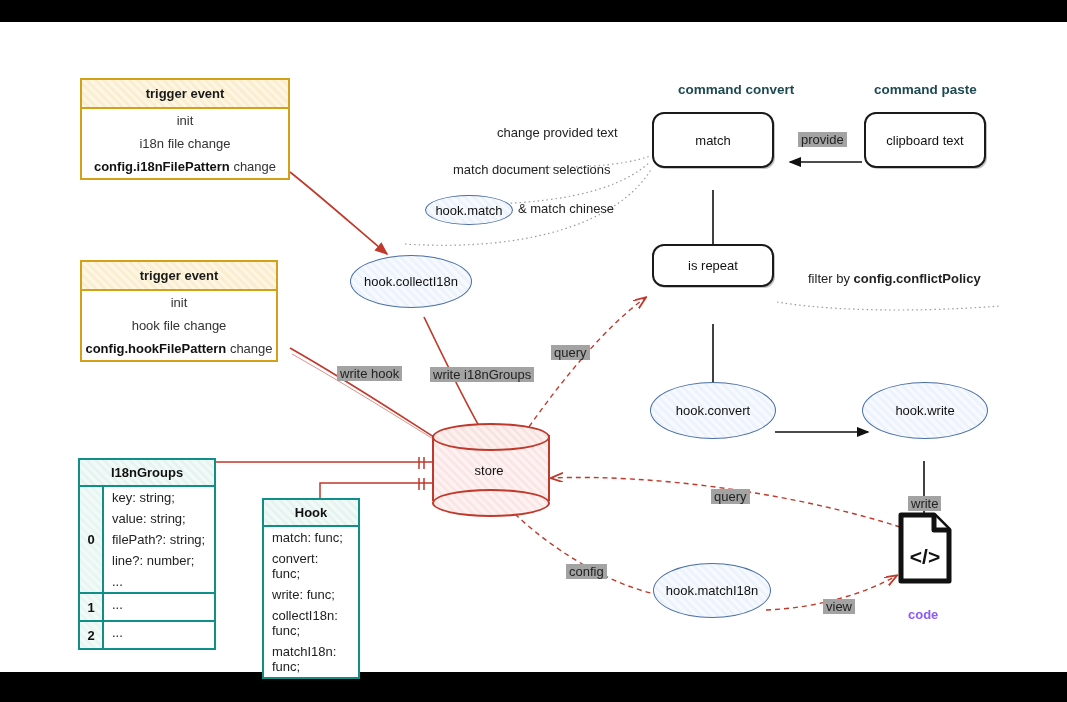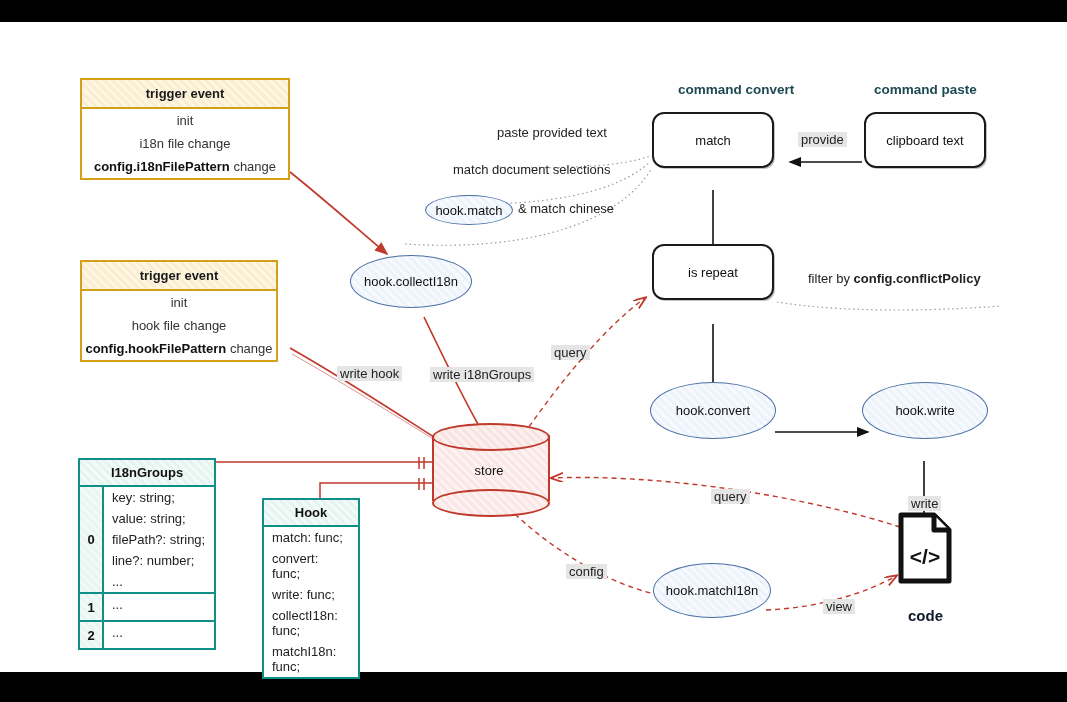--- a/index.html
+++ b/index.html
@@ -43,37 +43,37 @@
         box-shadow:2px 2px 0 -1px rgba(80,80,80,.35);}
 
   
   .ell{border:1.6px solid #4a6fa5;border-radius:50%;
        background:repeating-linear-gradient(45deg,#f6f9fd,#f6f9fd 3px,#edf3fb 3px,#edf3fb 6px);
        display:flex;align-items:center;justify-content:center;font-size:13px;color:#111;}
 
   
   .lbl{position:absolute;font-size:13px;color:#222;white-space:nowrap;}
   .head{position:absolute;font-size:13.5px;font-weight:bold;color:#1d4a52;white-space:nowrap;}
-  .lbl-white{background:#e5e5e5;padding:0 3px;}
+  .lbl-white{background:#a3a3a3;padding:0 3px;}
 
   
   #store{position:absolute;width:114px;height:90px;}
   #store .body{position:absolute;left:0;top:12px;width:114px;height:66px;
       border-left:2px solid #c0392b;border-right:2px solid #c0392b;
       background:repeating-linear-gradient(45deg,#fdf2f1,#fdf2f1 3px,#fae7e5 3px,#fae7e5 6px);}
   #store .bot{position:absolute;left:0;top:66px;width:114px;height:24px;border:2px solid #c0392b;
       border-radius:50%;background:repeating-linear-gradient(45deg,#fdf2f1,#fdf2f1 3px,#fae7e5 3px,#fae7e5 6px);}
   #store .cap{position:absolute;left:0;top:0;width:114px;height:24px;border:2px solid #c0392b;
       border-radius:50%;background:repeating-linear-gradient(45deg,#fcf0ee,#fcf0ee 3px,#f8e3e0 3px,#f8e3e0 6px);}
   #store .txt{position:absolute;left:0;top:40px;width:114px;text-align:center;
       font-size:13px;font-weight:normal;color:#111;}
 
   
   #code-icon{position:absolute;width:54px;height:72px;}
-  .codelbl{position:absolute;font-size:15px;font-weight:bold;color:#0f172a;}
+  .codelbl{position:absolute;font-size:13px;font-weight:bold;color:#8b5cf6;}
 </style>
 </head>
 <body>
 
 <div id="stage">
   <div class="bar" id="bar-top"></div>
   <div class="bar" id="bar-bottom"></div>
 
   <div id="canvas">
 
@@ -187,21 +187,21 @@
     </div>
 
     <div class="node proc" style="left:652px;top:90px;width:122px;height:56px;">
       <span>match</span>
     </div>
 
     <div class="node proc" style="left:864px;top:90px;width:122px;height:56px;align-items:center;">
       <span>clipboard text</span>
     </div>
 
-    <div class="node proc" style="left:652px;top:222px;width:122px;height:56px;">
+    <div class="node proc" style="left:652px;top:222px;width:122px;height:43px;">
       <span>is repeat</span>
     </div>
 
     <div class="node ell" style="left:650px;top:360px;width:126px;height:57px;">
       <span>hook.convert</span>
     </div>
 
     <div class="node ell" style="left:862px;top:360px;width:126px;height:57px;">
       <span>hook.write</span>
     </div>
@@ -223,21 +223,21 @@
         <path d="M3,3 H36 L51,18 V69 H3 Z" fill="#fff" stroke="#111" stroke-width="5" stroke-linejoin="round"></path>
         <path d="M36,3 V18 H51" fill="#fff" stroke="#111" stroke-width="5" stroke-linejoin="round"></path>
         <text x="27" y="52" font-family="Liberation Sans, sans-serif" font-size="21" font-weight="bold" text-anchor="middle" fill="#111">&lt;/&gt;</text>
       </svg>
     </div>
     <div class="codelbl" style="left:908px;top:585px;">code</div>
 
     <div class="head" style="left:662px;top:60px;margin-left:16px;">command convert</div>
     <div class="head" style="left:874px;top:60px;">command paste</div>
 
-    <div class="lbl" style="left:497px;top:103px;">paste provided text</div>
+    <div class="lbl" style="left:497px;top:103px;">change provided text</div>
     <div class="lbl" style="left:453px;top:140px;">match document selections</div>
     <div class="lbl" style="left:518px;top:179px;">&amp; match chinese</div>
     <div class="lbl lbl-white" style="left:798px;top:110px;">provide</div>
     <div class="lbl" style="left:808px;top:249px;"><span>filter by </span><b>config.conflictPolicy</b></div>
     <div class="lbl lbl-white" style="left:551px;top:323px;">query</div>
     <div class="lbl lbl-white" style="left:711px;top:467px;">query</div>
     <div class="lbl lbl-white" style="left:566px;top:542px;">config</div>
     <div class="lbl lbl-white" style="left:823px;top:577px;">view</div>
     <div class="lbl lbl-white" style="left:908px;top:474px;">write</div>
     <div class="lbl lbl-white" style="left:337px;top:344px;">write hook</div>

